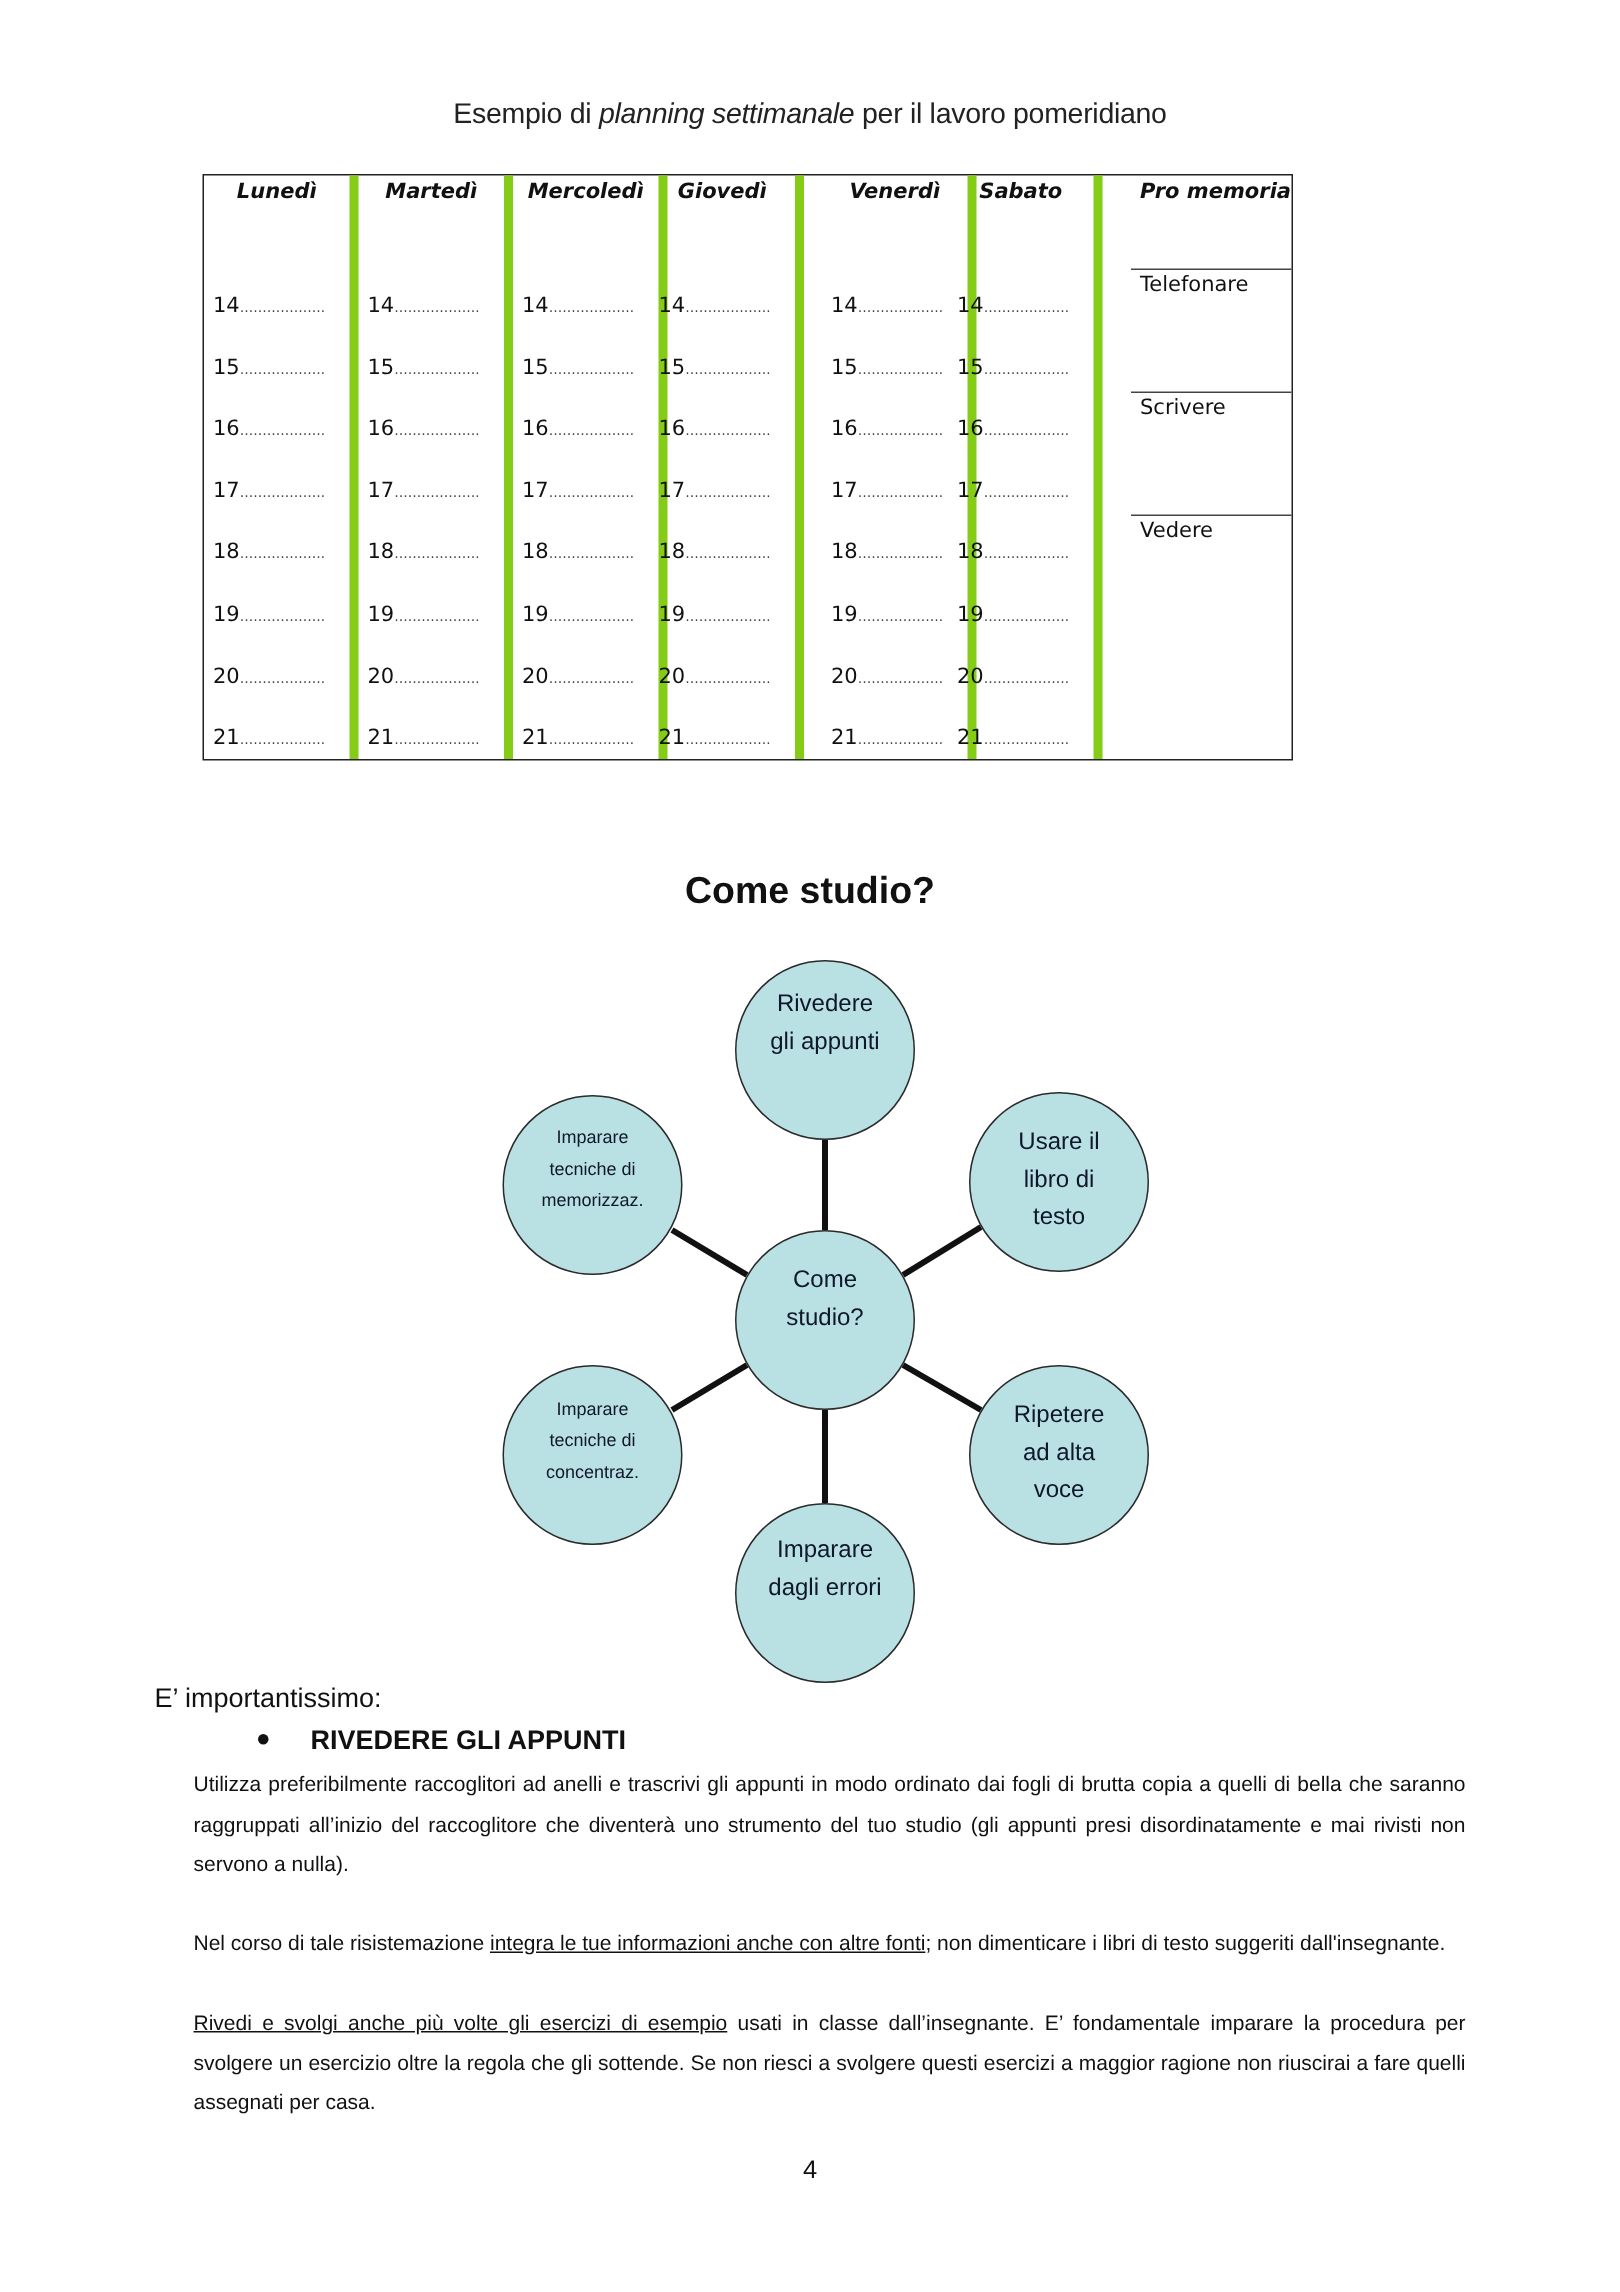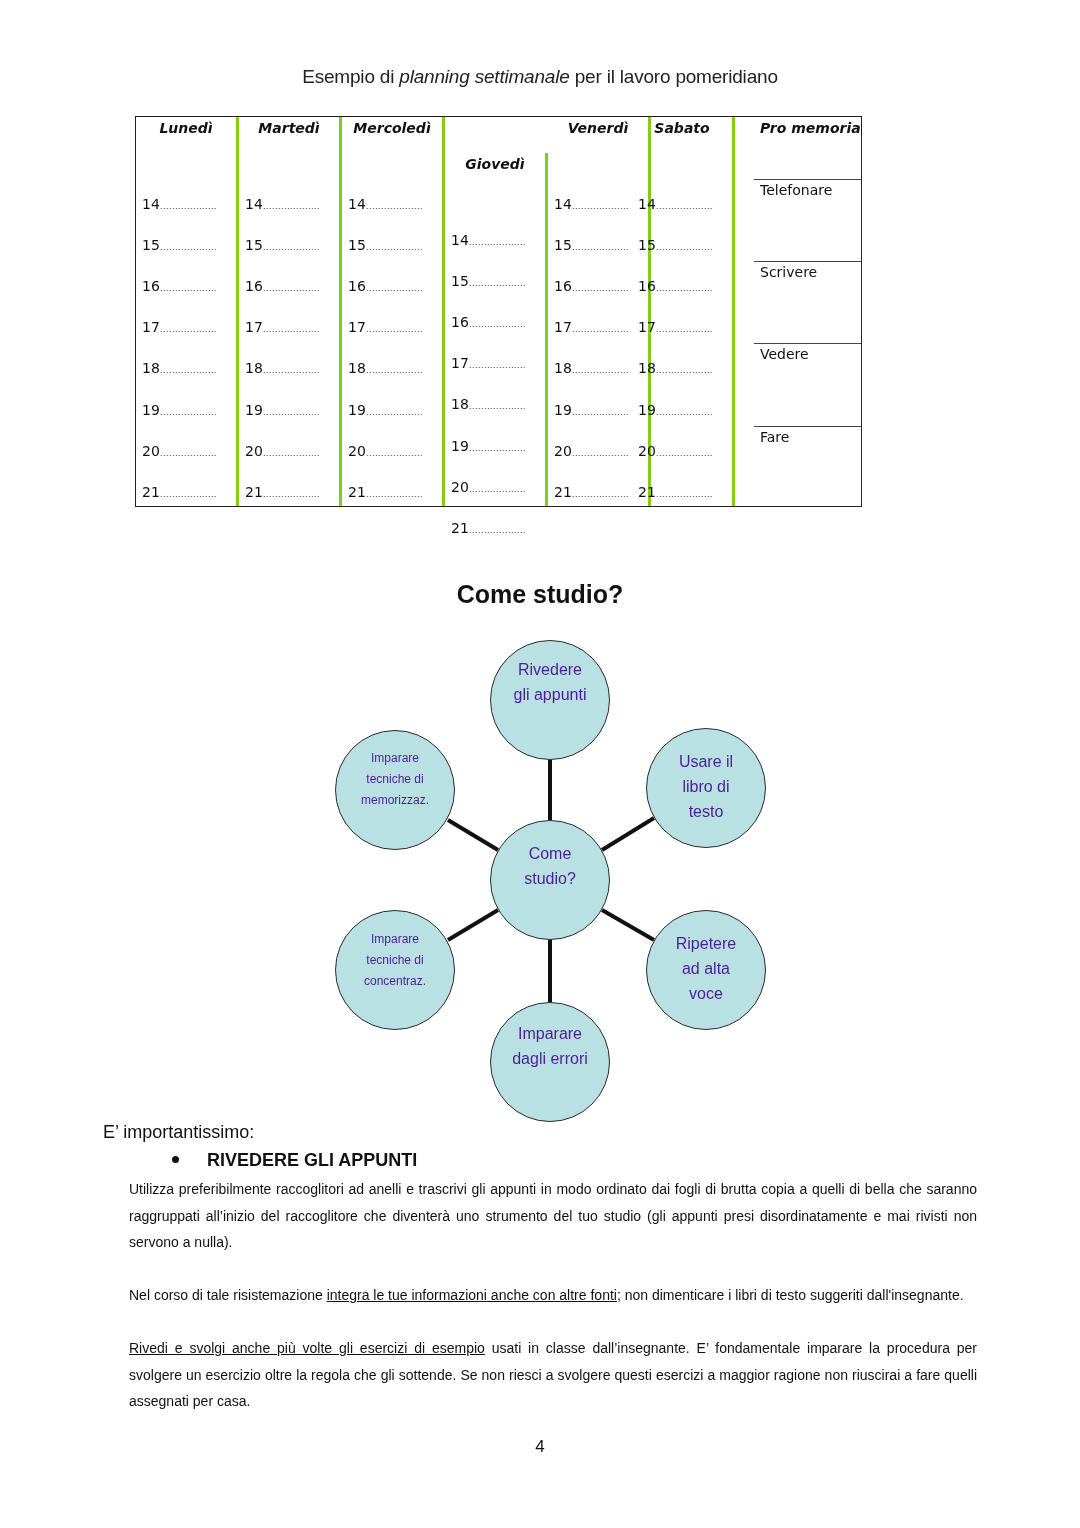--- a/index.html
+++ b/index.html
@@ -1,33 +1,33 @@
 <!DOCTYPE html>
 <html><head>
 <meta charset="utf-8">
 <style>
   html, body { margin: 0; padding: 0; background: #ffffff; }
   body { width: 1080px; height: 1528px; position: relative; overflow: hidden; color: #111; }
   .caption { position: absolute; top: 66px; left: 0; width: 1080px; text-align: center; font-family: "Liberation Sans", sans-serif; font-size: 19px; color: #222; letter-spacing: -0.2px; }
   .caption i { font-style: italic; }
 
   .planner { position: absolute; left: 135px; top: 116px; width: 727px; height: 391px; border: 1.5px solid #222; box-sizing: border-box; }
-  .col { position: absolute; top: 0; bottom: 0; border-right: 3px solid #84cc16; box-sizing: border-box; }
+  .col { position: absolute; top: 0; bottom: 0; border-right: 6px solid #84cc16; box-sizing: border-box; }
   .col:last-child { border-right: none; }
   .col-head { position: absolute; top: 3px; left: 0; right: 0; text-align: center; font-family: "DejaVu Sans", sans-serif; font-style: italic; font-weight: bold; font-size: 14px; color: #111; }
   .slot { position: absolute; left: 6px; font-family: "DejaVu Sans", sans-serif; font-size: 14px; color: #111; white-space: nowrap; }
   .slot .dots { letter-spacing: 0px; font-size: 9px; color: #444; }
   .memo-head { position: absolute; top: 3px; left: 6px; font-family: "DejaVu Sans", sans-serif; font-style: italic; font-weight: bold; font-size: 14px; }
   .memo-cell { position: absolute; left: 0; right: 0; border-top: 1px solid #444; box-sizing: border-box; }
   .memo-label { position: absolute; top: 2px; left: 6px; font-family: "DejaVu Sans", sans-serif; font-size: 14px; color: #111; }
 
   .section-title { position: absolute; top: 580px; left: 0; width: 1080px; text-align: center; font-family: "Liberation Sans", sans-serif; font-weight: bold; font-size: 25px; color: #111; }
 
   .mindmap { position: absolute; left: 0; top: 0; width: 1080px; height: 1528px; pointer-events: none; }
-  .node { position: absolute; width: 120px; height: 120px; border-radius: 50%; background: #b9e1e4; border: 1.5px solid #2a2a2a; box-sizing: border-box; display: flex; justify-content: center; text-align: center; font-family: "Liberation Sans", sans-serif; color: #4c1d95; pointer-events: auto; }
+  .node { position: absolute; width: 120px; height: 120px; border-radius: 50%; background: #b9e1e4; border: 1.5px solid #2a2a2a; box-sizing: border-box; display: flex; justify-content: center; text-align: center; font-family: "Liberation Sans", sans-serif; color: #0f172a; pointer-events: auto; }
   .node span { display: block; white-space: pre-line; }
   .node.big span { font-size: 16px; line-height: 25px; }
   .node.small span { font-size: 12px; line-height: 21px; }
 
   .body-text { position: absolute; left: 129px; width: 848px; font-family: "Liberation Sans", sans-serif; font-size: 14px; line-height: 26.5px; color: #111; text-align: justify; }
   .u { text-decoration: underline; }
   .intro { position: absolute; left: 103px; top: 1122px; font-family: "Liberation Sans", sans-serif; font-size: 18px; color: #111; }
   .bullet { position: absolute; left: 172px; top: 1150px; font-family: "Liberation Sans", sans-serif; font-size: 18px; font-weight: bold; color: #111; }
   .bullet .dot { display: inline-block; width: 7px; height: 7px; background: #111; border-radius: 50%; margin-right: 28px; vertical-align: middle; position: relative; top: -2px; }
   .pageno { position: absolute; top: 1437px; left: 0; width: 1080px; text-align: center; font-family: "Liberation Sans", sans-serif; font-size: 17px; }
@@ -64,21 +64,21 @@
       <div class="col-head">Mercoledì</div>
       <div class="slot" style="top: 79px;"><span>14</span><span class="dots">……………….</span></div>
       <div class="slot" style="top: 120px;"><span>15</span><span class="dots">……………….</span></div>
       <div class="slot" style="top: 161px;"><span>16</span><span class="dots">……………….</span></div>
       <div class="slot" style="top: 202px;"><span>17</span><span class="dots">……………….</span></div>
       <div class="slot" style="top: 243px;"><span>18</span><span class="dots">……………….</span></div>
       <div class="slot" style="top: 285px;"><span>19</span><span class="dots">……………….</span></div>
       <div class="slot" style="top: 326px;"><span>20</span><span class="dots">……………….</span></div>
       <div class="slot" style="top: 367px;"><span>21</span><span class="dots">……………….</span></div>
     </div>
-    <div class="col" style="left: 309px; width: 103px; margin-top: 36px;">
+    <div class="col" style="left: 297px; width: 103px;">
       <div class="col-head">Giovedì</div>
       <div class="slot" style="top: 79px;"><span>14</span><span class="dots">……………….</span></div>
       <div class="slot" style="top: 120px;"><span>15</span><span class="dots">……………….</span></div>
       <div class="slot" style="top: 161px;"><span>16</span><span class="dots">……………….</span></div>
       <div class="slot" style="top: 202px;"><span>17</span><span class="dots">……………….</span></div>
       <div class="slot" style="top: 243px;"><span>18</span><span class="dots">……………….</span></div>
       <div class="slot" style="top: 285px;"><span>19</span><span class="dots">……………….</span></div>
       <div class="slot" style="top: 326px;"><span>20</span><span class="dots">……………….</span></div>
       <div class="slot" style="top: 367px;"><span>21</span><span class="dots">……………….</span></div>
     </div>
@@ -107,23 +107,20 @@
     <div class="col" style="left: 618px; right: 0px;">
       <div class="memo-head">Pro memoria</div>
       <div class="memo-cell" style="top: 62px; height: 82px;">
         <div class="memo-label">Telefonare</div>
       </div>
       <div class="memo-cell" style="top: 144px; height: 82px;">
         <div class="memo-label">Scrivere</div>
       </div>
       <div class="memo-cell" style="top: 226px; height: 83px;">
         <div class="memo-label">Vedere</div>
-      </div>
-      <div class="memo-cell" style="top: 309px; height: 80px;">
-        <div class="memo-label">Fare</div>
       </div>
     </div>
   </div>
 
 <div class="section-title">Come studio?</div>
 
 <svg class="mindmap" width="1080" height="1528">
   <g stroke="#111" stroke-width="4" stroke-linecap="butt">
     <line x1="550" y1="760" x2="550" y2="820"></line>
     <line x1="602" y1="850" x2="654" y2="818"></line>

